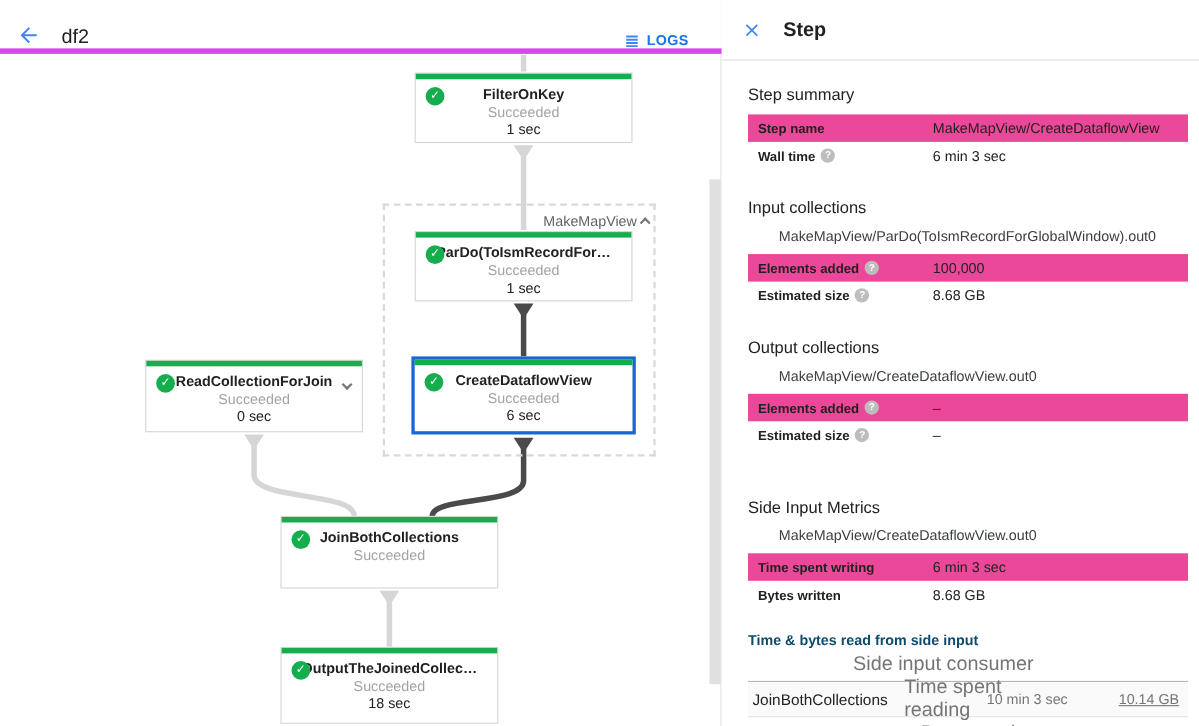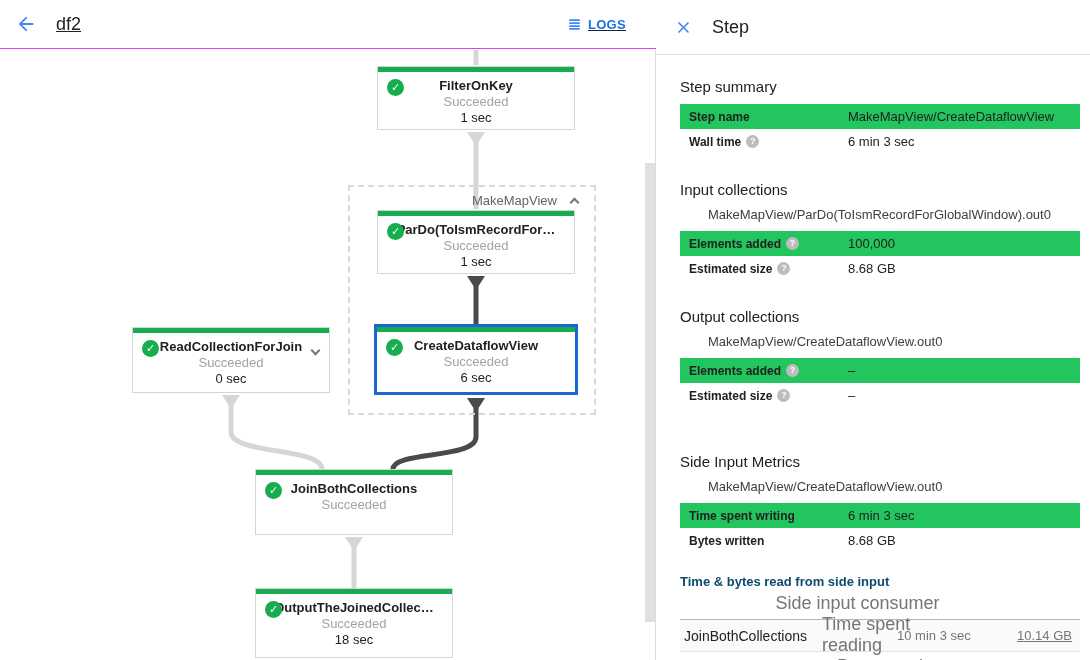--- a/index.html
+++ b/index.html
@@ -2,32 +2,32 @@
 <html><head>
 <meta charset="utf-8">
 <style>
   * { margin:0; padding:0; box-sizing:border-box; }
   html,body { width:1090px; height:660px; }
   body { font-family:"Liberation Sans","DejaVu Sans",sans-serif; background:#fff; color:#212121; }
   .app { position:relative; width:1090px; height:660px; overflow:hidden; background:#fff; }
 
   
   .graph-pane { position:absolute; left:0; top:0; width:656px; height:660px; background:#fff; }
-  .graph-header { position:absolute; left:0; top:0; width:656px; height:49px; border-bottom:1px solid #d946ef; display:flex; align-items:center; background:#fff; z-index:5;text-decoration:underline; }
+  .graph-header { position:absolute; left:0; top:0; width:656px; height:49px; border-bottom:5px solid #d946ef; display:flex; align-items:flex-end; background:#fff; z-index:5; }
   .back-btn { margin-left:14px; width:24px; height:24px; cursor:pointer; display:flex; align-items:center; justify-content:center; }
   .graph-title { margin-left:18px; font-size:18px; color:#212121; }
   .logs-btn { margin-left:auto; margin-right:30px; display:flex; align-items:center; gap:6px; cursor:pointer; }
   .logs-label { color:#1a73e8; font-size:13px; font-weight:bold; letter-spacing:.3px; }
 
   .canvas { position:absolute; left:0; top:0; width:656px; height:660px; }
   svg.edges { position:absolute; left:0; top:0; }
 
   
   .group-box { position:absolute; left:348px; top:185px; width:248px; height:230px; border:2px dashed #d9d9d9; }
-  .group-label { position:absolute; top:6px; right:16px; display:flex; align-items:center; gap:14px; color:#5f6368; font-size:13px; cursor:pointer; }
+  .group-label { position:absolute; top:6px; right:4px; display:flex; align-items:center; gap:4px; color:#5f6368; font-size:13px; cursor:pointer; }
 
   
   .node { position:absolute; width:198px; height:64px; background:#fff; border:1px solid #d5d5d5; text-align:center; cursor:pointer; }
   .node-bar { position:absolute; left:0; top:0; width:100%; height:5px; background:#15ad4e; }
   .node-title { margin-top:11px; font-size:13px; font-weight:bold; color:#212121; line-height:16px; }
   .node-status { font-size:13px; color:#a3a3a3; line-height:16px; }
   .node-time { font-size:13px; color:#212121; line-height:16px; }
   .check { position:absolute; left:9px; top:12px; width:17px; height:17px; border-radius:50%; background:#15ad4e; color:#fff; font-size:11px; font-weight:bold; line-height:17px; text-align:center; }
   .node.selected { width:204px; height:71px; border:3px solid #1967d2; }
   .chev { display:inline-block; width:7px; height:7px; border-right:2px solid #757575; border-bottom:2px solid #757575; }
@@ -35,27 +35,27 @@
   .chev.up { transform:rotate(-135deg); margin-top:4px; }
   .node-chevron { position:absolute; right:10px; top:12px; cursor:pointer; }
 
   .scroll-thumb { position:absolute; left:645px; top:163px; width:10px; height:459px; background:#e0e0e0; cursor:pointer; }
   .pane-divider { position:absolute; left:655px; top:0; width:1px; height:660px; background:#dadce0; }
 
   
   .panel { position:absolute; left:656px; top:0; width:434px; height:660px; background:#fff; }
   .panel-header { height:55px; border-bottom:1px solid #e0e0e0; display:flex; align-items:center; }
   .close-btn { margin-left:16px; width:22px; height:22px; cursor:pointer; display:flex; align-items:center; justify-content:center; }
-  .panel-title { margin-left:18px; font-size:18px; color:#212121; }
+  .panel-title { margin-left:18px; font-size:18px; color:#212121;font-weight:bold; }
   .panel-body { padding:0 10px 16px 24px; }
 
   .section-h { font-size:15px; font-weight:400; color:#212121; margin-top:23px; margin-bottom:9px; }
   .section-sub { font-size:13px; color:#3c4043; margin-bottom:9px;margin-left:28px; }
   .kv-row { display:flex; align-items:center; height:25px; font-size:12px; }
-  .kv-row.odd { background:#22c55e; }
+  .kv-row.odd { background:#ec4899; }
   .kv-label { display:flex; align-items:center; gap:5px; width:168px; padding-left:9px; font-weight:bold; color:#212121; }
   .kv-value { font-size:13px; color:#212121; }
   .help { width:13px; height:13px; border-radius:50%; background:#bdbdbd; color:#fff; font-size:9px; font-weight:bold; line-height:13px; text-align:center; cursor:pointer; flex:none; }
 
   .mini-h { font-size:13px; font-weight:bold; color:#0c4a6e; margin-top:21px; margin-bottom:4px; }
   .tbl-head { display:flex; align-items:center; height:27px; font-size:18px; color:#757575; border-bottom:1px solid #b5b5b5; padding-left:4px;flex-direction:column; }
   .tbl-row { display:flex; align-items:center; height:32px; border-bottom:1px solid #e4e4e4; background:#fafafa; padding-left:4px; }
   .c1 { width:213px; }
   .c2 { width:120px; }
   .c3 { flex:1; text-align:left; padding-right:4px;text-decoration:underline; }

